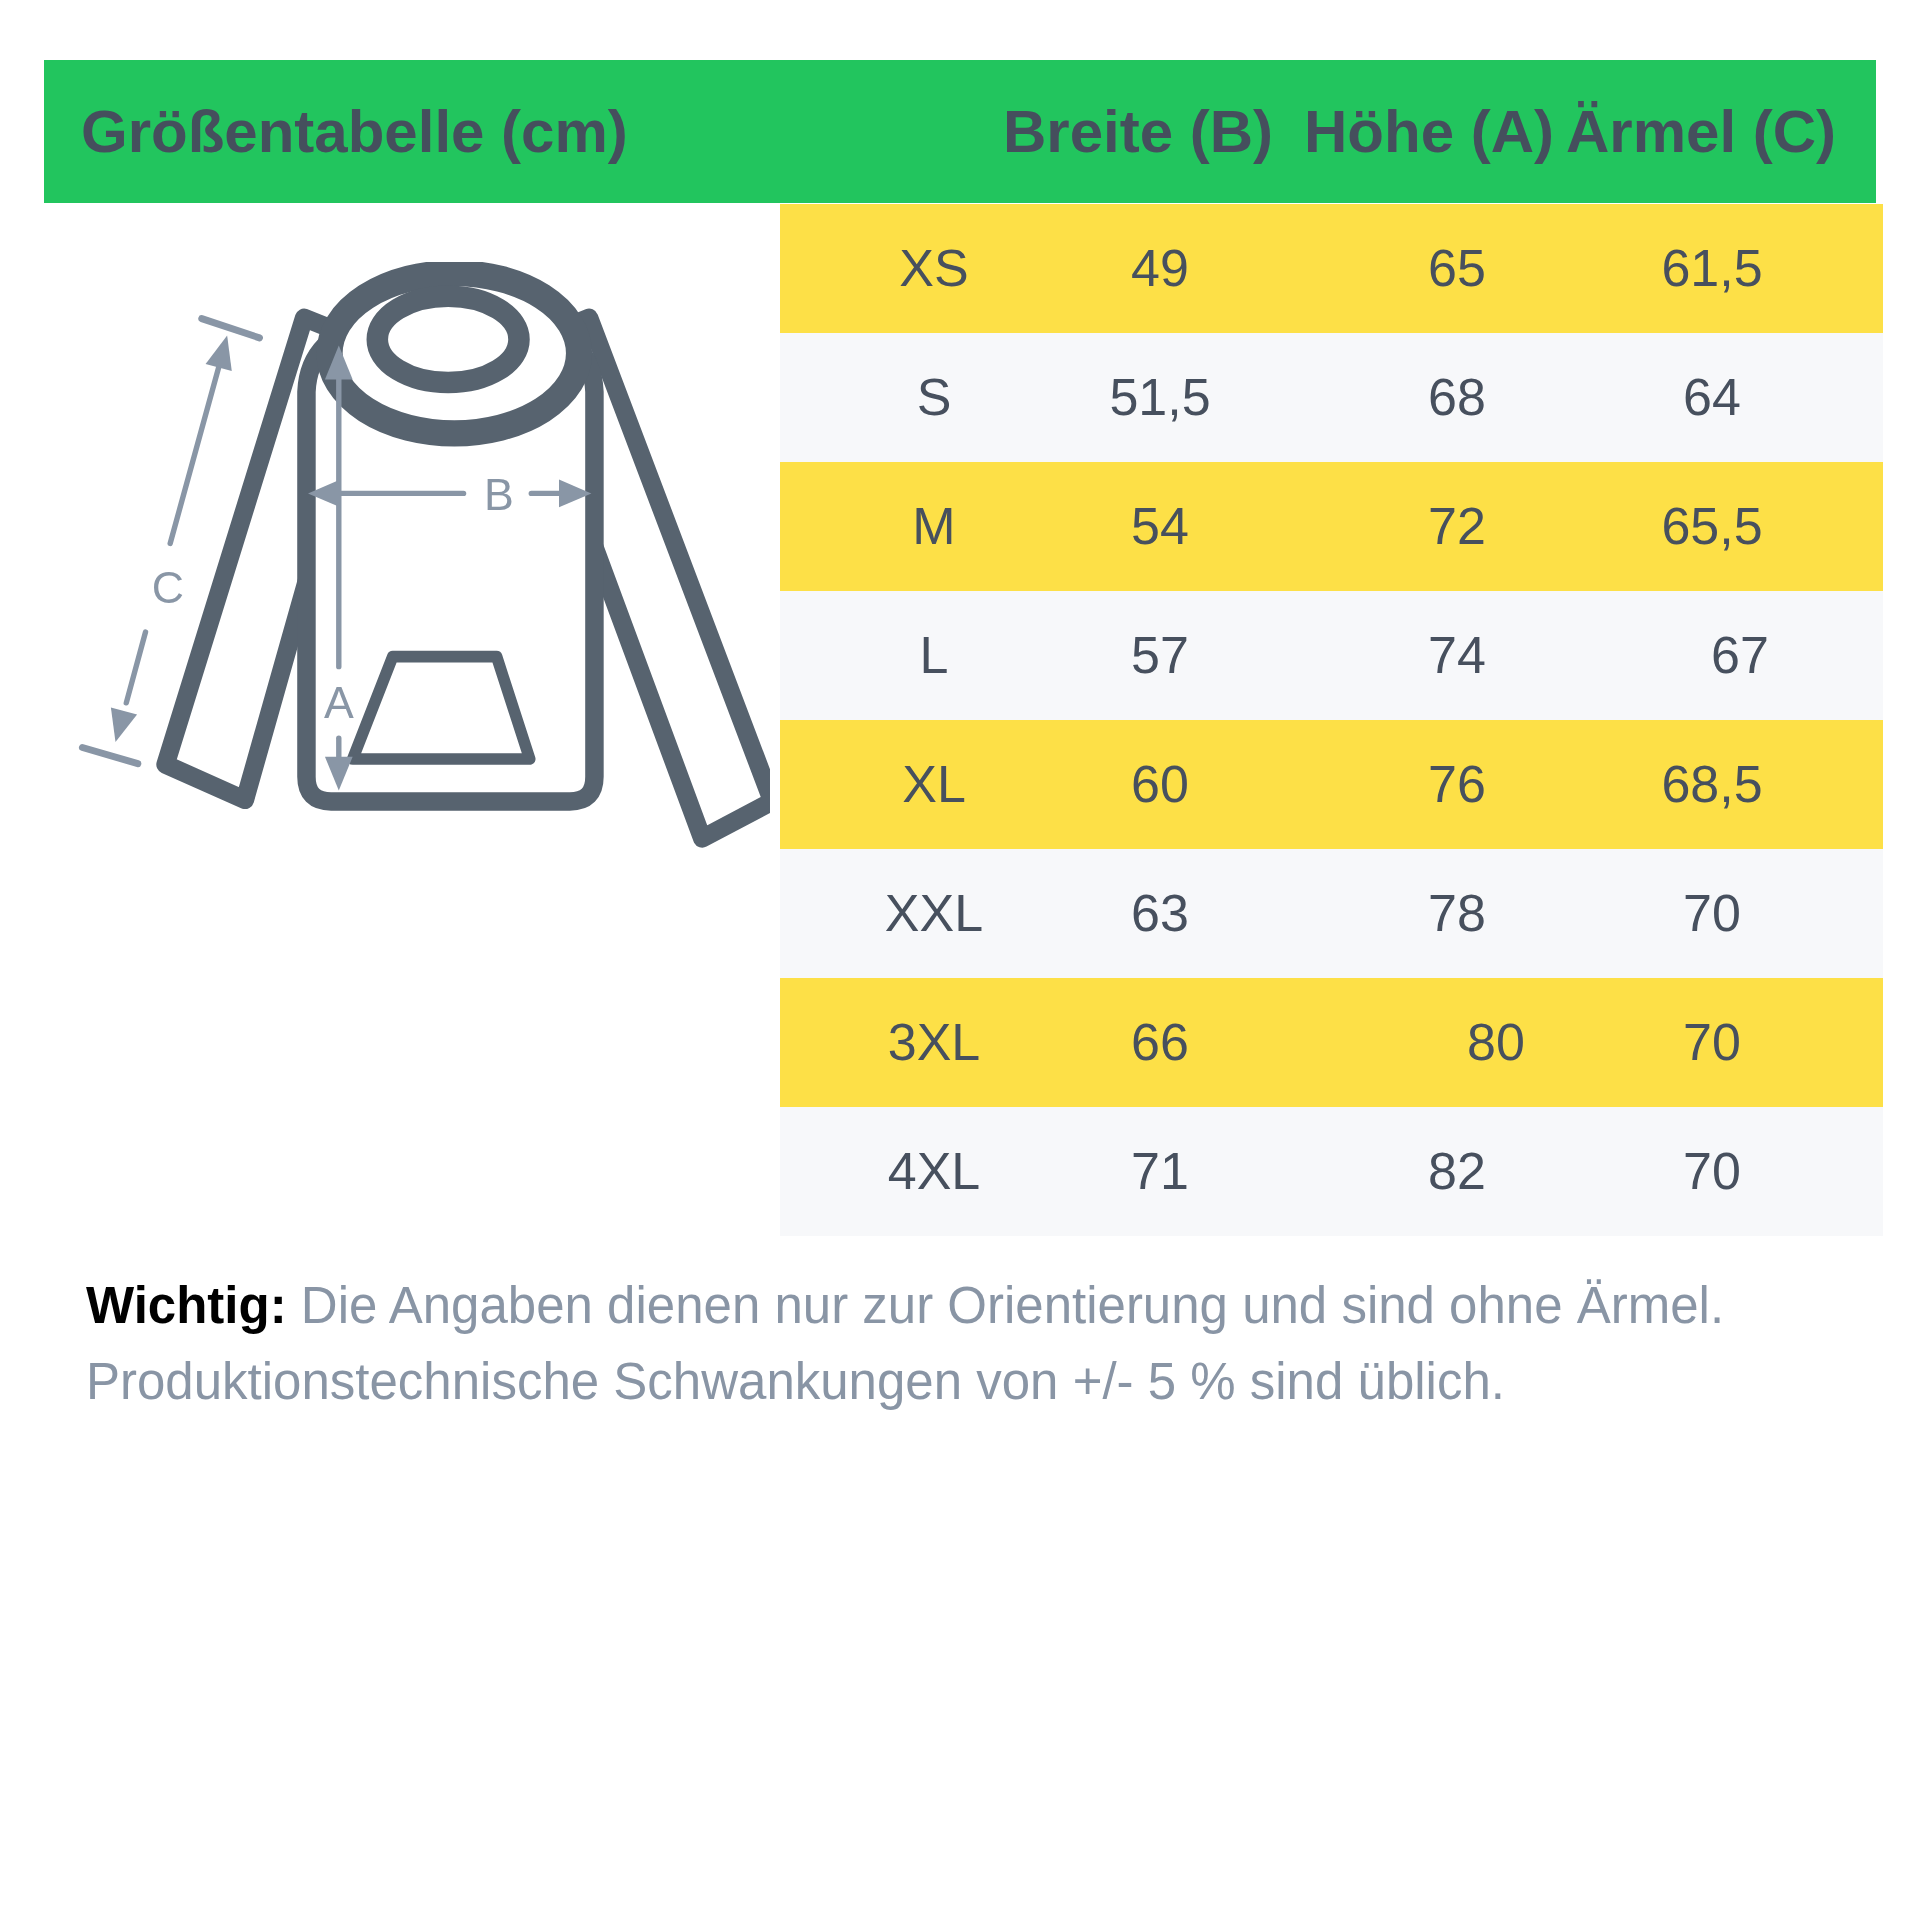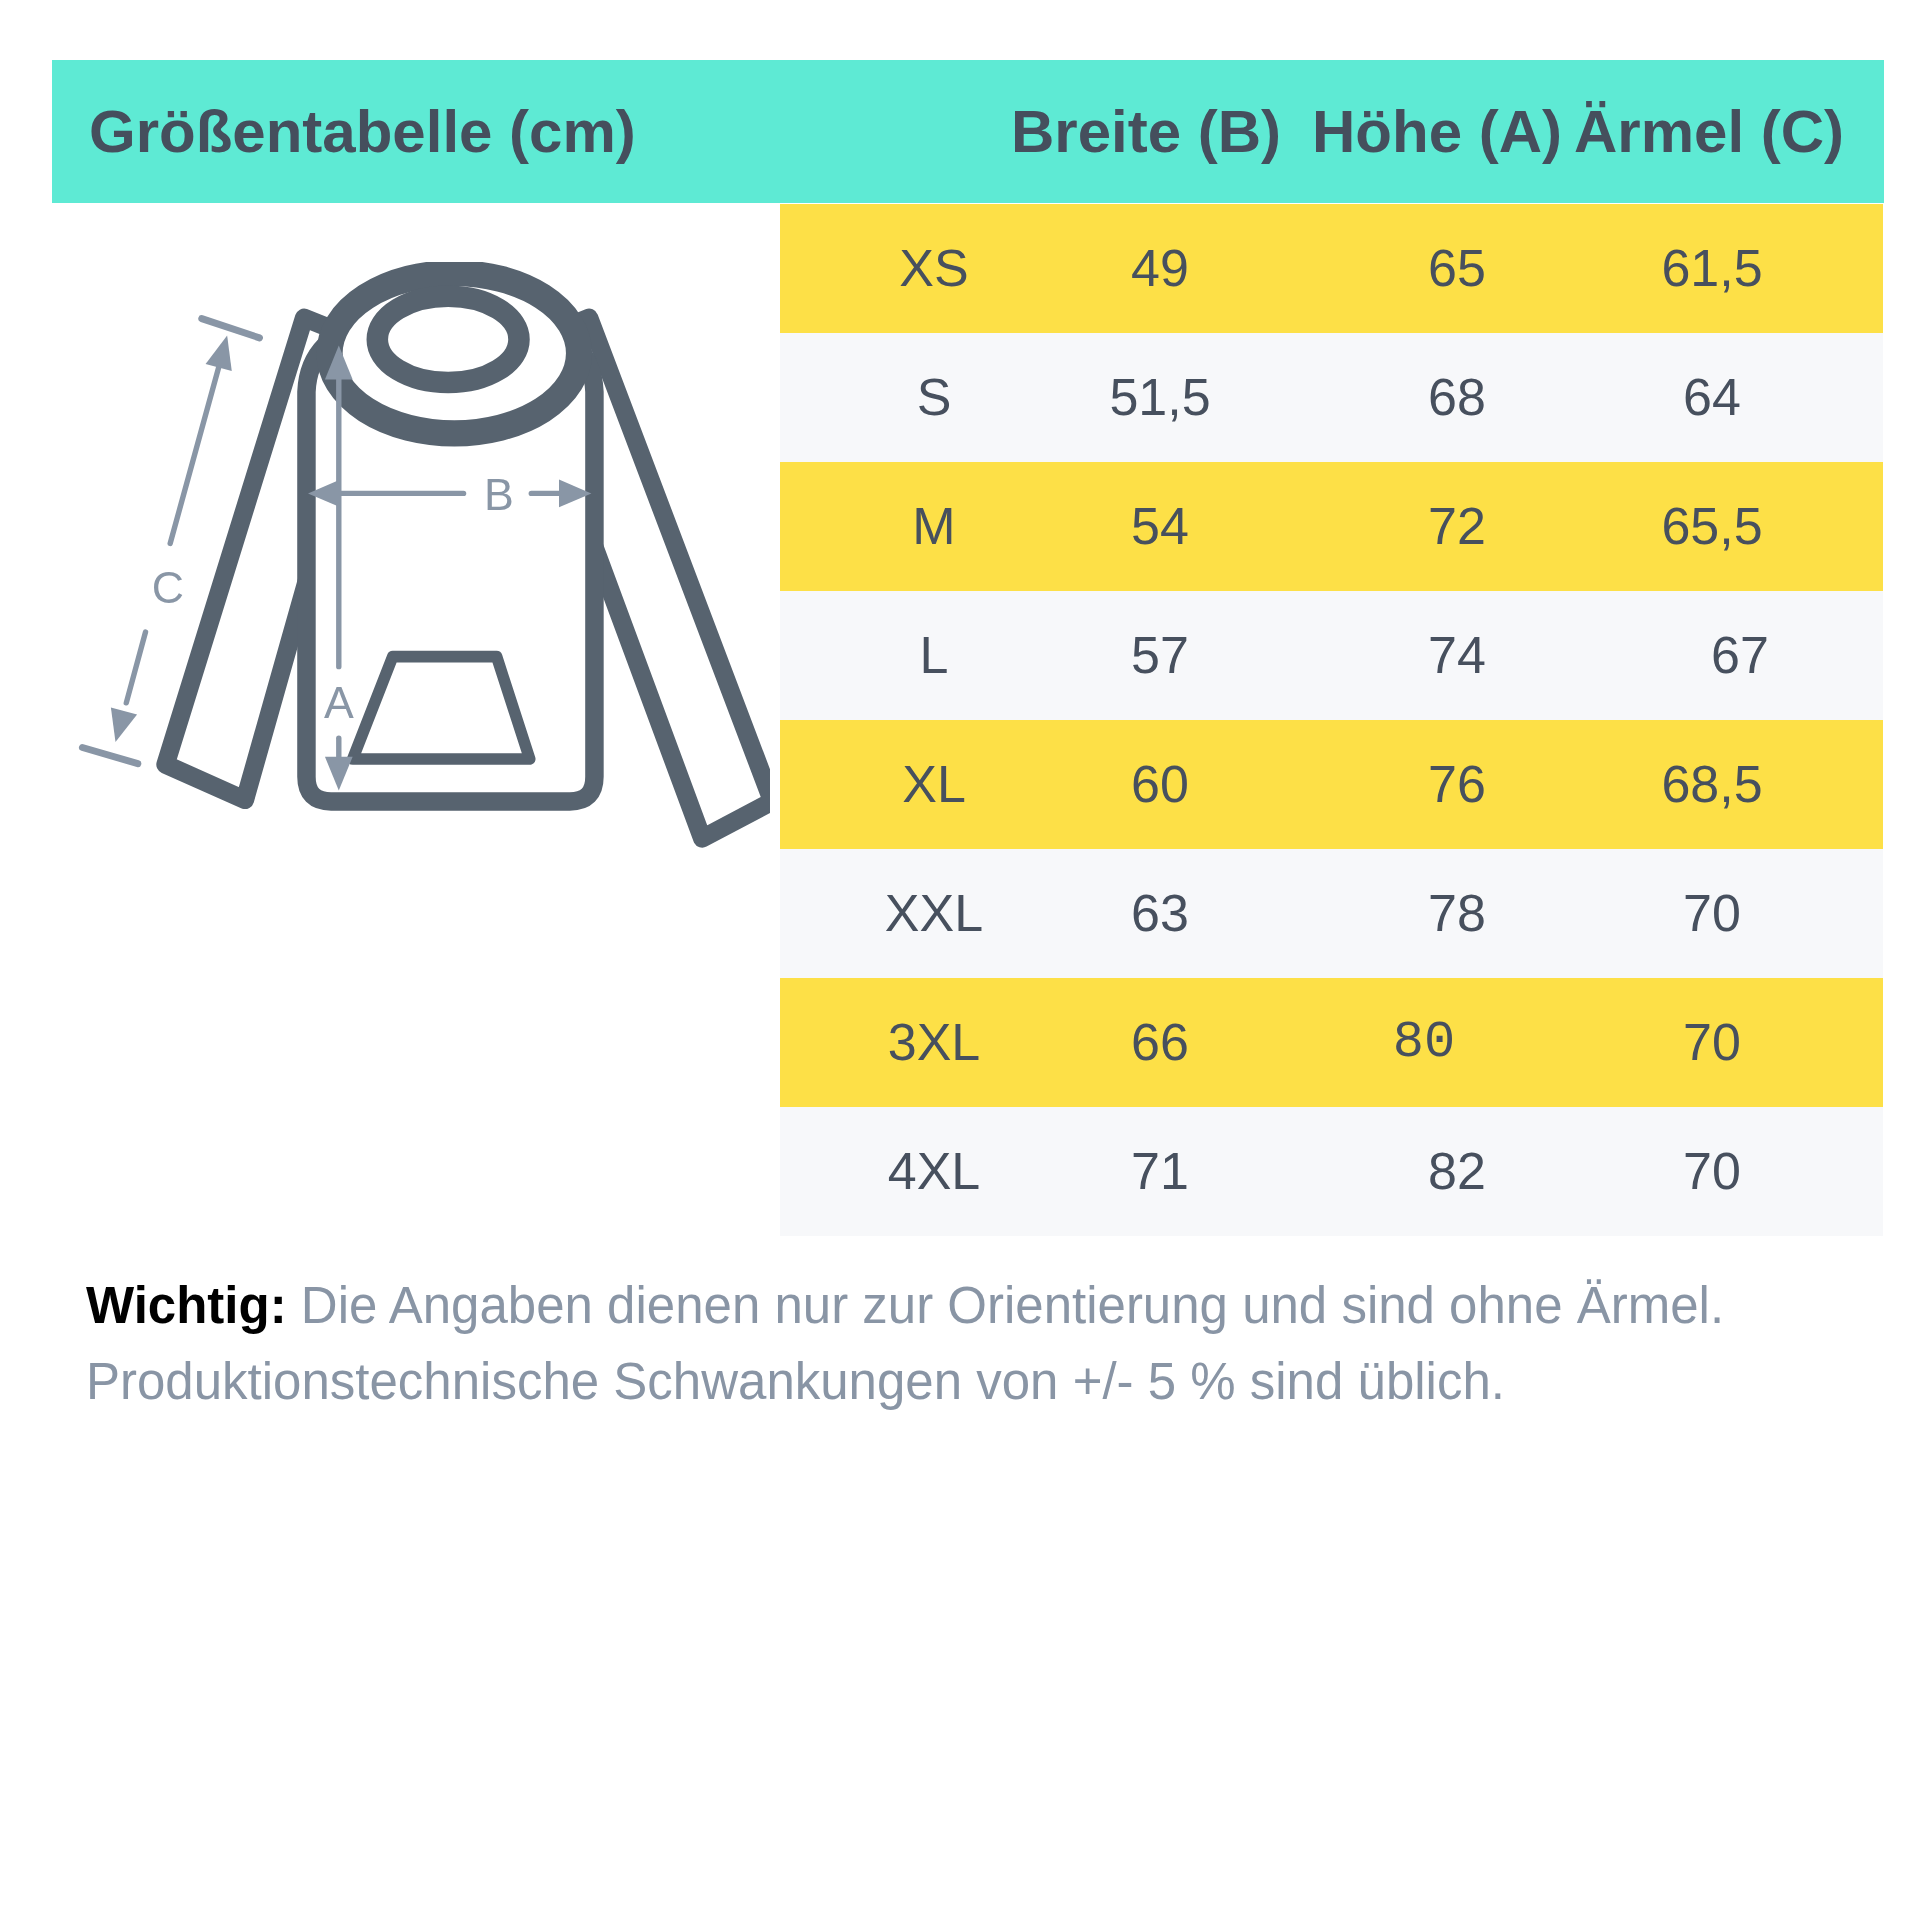--- a/index.html
+++ b/index.html
@@ -1,19 +1,19 @@
 <!DOCTYPE html>
 <html style="font-size:12.3px"><head>
 <meta charset="utf-8">
 <style>
   html,body{margin:0;padding:0;background:#ffffff;}
   body{width:1926px;height:1926px;position:relative;font-family:"Liberation Sans",sans-serif;overflow:hidden;}
   .abs{position:absolute;}
   
-  #header{left:52px;top:60px;width:1832px;height:143px;background:#5eead4;}
+  #header{left:44px;top:60px;width:1832px;height:143px;background:#22c55e;}
   #header .title{position:absolute;left:37px;top:0;height:143px;line-height:143px;
     font-size:60px;font-weight:bold;color:#454f5d;white-space:nowrap;}
   #header .colhead{position:absolute;top:0;height:143px;line-height:143px;
     font-size:60px;font-weight:bold;color:#454f5d;transform:translateX(-50%);white-space:nowrap;}
   
   #rows{left:780px;top:204px;width:1103px;}
   .row{position:relative;width:1103px;height:129px;background:#fde047;}
   .row.striped{background:#f7f8fa;}
   .cell{position:absolute;top:0;height:129px;line-height:129px;font-size:52px;color:#47505e;
     transform:translateX(-50%);white-space:nowrap;}
@@ -112,21 +112,21 @@
     </div>
     <div class="row striped">
       <span class="cell" style="left: 154px;">XXL</span>
       <span class="cell" style="left: 380px;">63</span>
       <span class="cell" style="left: 677px;">78</span>
       <span class="cell" style="left: 932px;">70</span>
     </div>
     <div class="row">
       <span class="cell" style="left: 154px;">3XL</span>
       <span class="cell" style="left: 380px;">66</span>
-      <span class="cell" style="left: 644px; font-family: Liberation Mono, monospace;">80</span>
+      <span class="cell" style="left: 716px;">80</span>
       <span class="cell" style="left: 932px;">70</span>
     </div>
     <div class="row striped">
       <span class="cell" style="left: 154px;">4XL</span>
       <span class="cell" style="left: 380px;">71</span>
       <span class="cell" style="left: 677px;">82</span>
       <span class="cell" style="left: 932px;">70</span>
     </div>
   </div>
 

